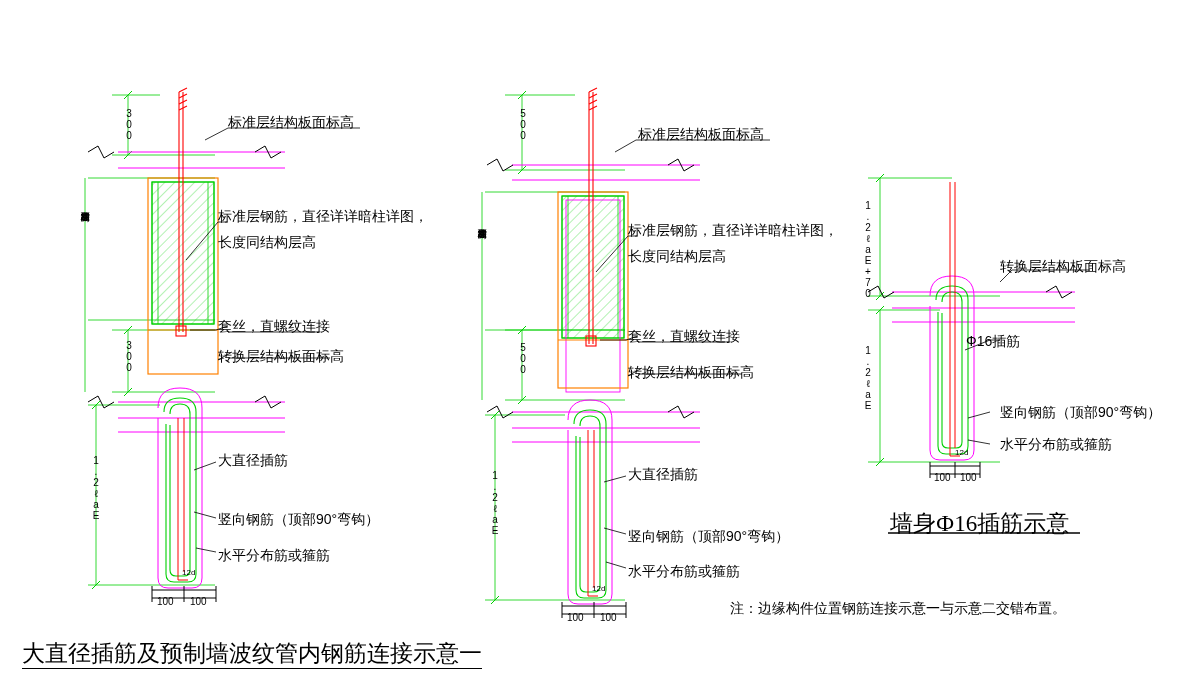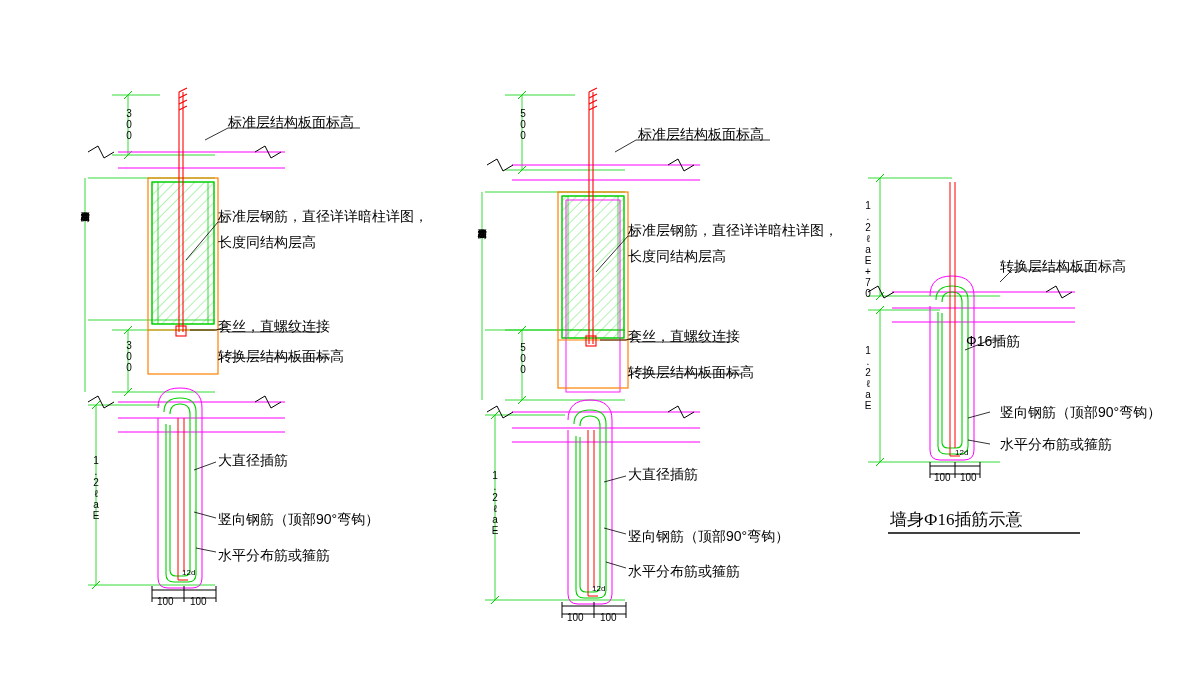--- a/index.html
+++ b/index.html
@@ -2,21 +2,21 @@
 <html><head>
 <meta charset="utf-8">
 <style>
   html,body{margin:0;padding:0;background:#ffffff;}
   body{width:1200px;height:691px;position:relative;overflow:hidden;
        font-family:"Liberation Sans","DejaVu Sans",sans-serif;color:#000;}
   .stage{position:absolute;left:0;top:0;width:1200px;height:691px;}
   .lbl{position:absolute;white-space:nowrap;font-size:14px;line-height:1.15;color:#000;}
   .lbl.sm{font-size:10px;}
   .lbl.vert{writing-mode:vertical-rl;text-orientation:upright;letter-spacing:0px;}
-  .title{position:absolute;white-space:nowrap;font-size:17px;color:#000;
+  .title{position:absolute;white-space:nowrap;font-size:23px;color:#000;
          font-family:"Liberation Serif","DejaVu Serif",serif;text-align:center;}
   .title u{text-decoration:none;border-bottom:1.4px solid #000;padding-bottom:2px;}
   .note{position:absolute;white-space:nowrap;font-size:14px;
         font-family:"Liberation Serif","DejaVu Serif",serif;}
   svg{position:absolute;left:0;top:0;overflow:visible;}
 </style>
 </head>
 <body>
 
 <div class="stage">
@@ -292,20 +292,21 @@
 
 <div class="lbl" style="left:228px;top:114px;">标准层结构板面标高</div>
 <div class="lbl" style="left:218px;top:208px;">标准层钢筋，直径详详暗柱详图，</div>
 <div class="lbl" style="left:218px;top:234px;">长度同结构层高</div>
 <div class="lbl" style="left:218px;top:318px;">套丝，直螺纹连接</div>
 <div class="lbl" style="left:218px;top:348px;">转换层结构板面标高</div>
 <div class="lbl" style="left:218px;top:452px;">大直径插筋</div>
 <div class="lbl" style="left:218px;top:511px;">竖向钢筋（顶部90°弯钩）</div>
 <div class="lbl" style="left:218px;top:547px;">水平分布筋或箍筋</div>
 
+<div class="title" style="left:22px;top:638px;"><u>大直径插筋及预制墙波纹管内钢筋连接示意一</u></div>
 
 <div class="lbl sm vert" style="left:517px;top:108px;">500</div>
 <div class="lbl sm vert" style="left:517px;top:342px;">500</div>
 <div class="lbl sm vert" style="left:489px;top:470px;">1.2ℓaE</div>
 <div class="lbl sm vert" style="left:477px;top:222px;font-size:9px;">标准层结构板面标高</div>
 <div class="lbl sm" style="left:592px;top:584px;font-size:8px;">12d</div>
 <div class="lbl sm" style="left:567px;top:612px;">100</div>
 <div class="lbl sm" style="left:600px;top:612px;">100</div>
 
 <div class="lbl" style="left:638px;top:126px;">标准层结构板面标高</div>
@@ -324,14 +325,15 @@
 <div class="lbl sm" style="left:934px;top:472px;">100</div>
 <div class="lbl sm" style="left:960px;top:472px;">100</div>
 
 <div class="lbl" style="left:1000px;top:258px;">转换层结构板面标高</div>
 <div class="lbl" style="left:966px;top:333px;">Ф16插筋</div>
 <div class="lbl" style="left:1000px;top:404px;">竖向钢筋（顶部90°弯钩）</div>
 <div class="lbl" style="left:1000px;top:436px;">水平分布筋或箍筋</div>
 
 <div class="title" style="left:890px;top:508px;">墙身Ф16插筋示意</div>
 
+<div class="note" style="left:730px;top:600px;">注：边缘构件位置钢筋连接示意一与示意二交错布置。</div>
 
 </div>
 
 </body></html>

